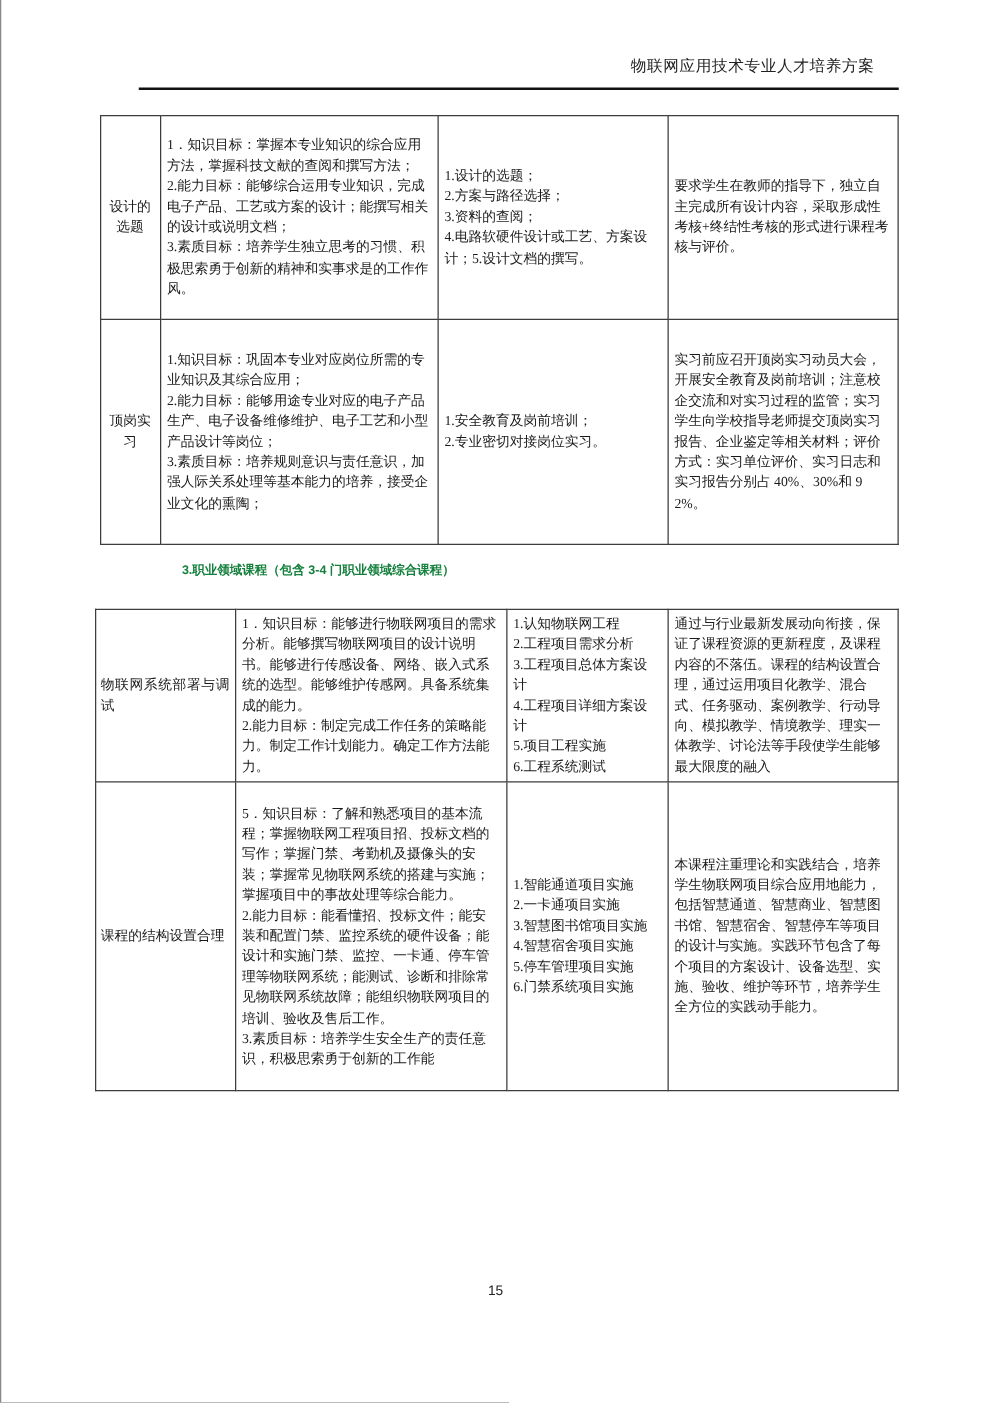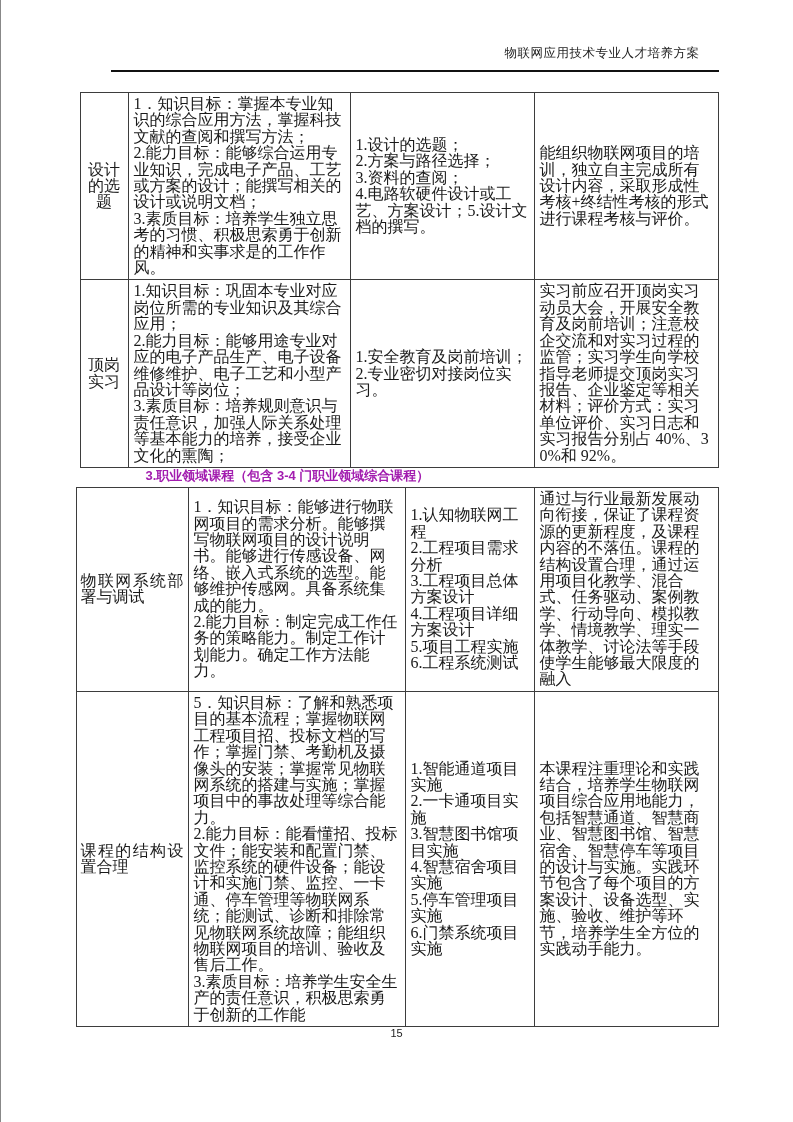--- a/index.html
+++ b/index.html
@@ -30,21 +30,21 @@
     height: 2px;
     background: #111;
   }
   table.doc-table {
     border-collapse: collapse;
     table-layout: fixed;
     position: absolute;
   }
   table.doc-table td, table.doc-table th {
     border: 1px solid #3d3d3d;
-    font-size: 16px;
+    font-size: 11px;
     line-height: 16.4px;
     padding: 3px 5px;
     vertical-align: middle;
     white-space: pre-wrap;
     word-break: break-all;
     overflow: hidden;
   }
   #table-practice { top: 92px; left: 79px; width: 638px; }
   #table-practice col.c1 { width: 48px; }
   #table-practice col.c2 { width: 222px; }
@@ -67,26 +67,26 @@
     padding: 2px 4px;
   }
   th.col-header {
     font-family: "Liberation Sans", "DejaVu Sans", sans-serif;
     font-weight: bold;
     font-size: 12px;
     text-align: center;
   }
   .section-heading {
     position: absolute;
-    top: 467px;
+    top: 449px;
     left: 145px;
     font-family: "Liberation Sans", "DejaVu Sans", sans-serif;
     font-weight: bold;
-    font-size: 13px;
-    color: #a21caf;
+    font-size: 10px;
+    color: #15803d;
   }
   .page-number {
     position: absolute;
     top: 1027px;
     left: 0;
     width: 100%;
     text-align: center;
     font-size: 11px;
     font-family: "Liberation Sans", "DejaVu Sans", sans-serif;
     color: #222;
@@ -110,21 +110,21 @@
     <tbody>
       <tr style="height:163px;">
         <td class="cell-name">设计的选题</td>
         <td class="cell-goals">1．知识目标：掌握本专业知识的综合应用方法，掌握科技文献的查阅和撰写方法；
 2.能力目标：能够综合运用专业知识，完成电子产品、工艺或方案的设计；能撰写相关的设计或说明文档；
 3.素质目标：培养学生独立思考的习惯、积极思索勇于创新的精神和实事求是的工作作风。</td>
         <td class="cell-content">1.设计的选题；
 2.方案与路径选择；
 3.资料的查阅；
 4.电路软硬件设计或工艺、方案设计；5.设计文档的撰写。</td>
-        <td class="cell-req">能组织物联网项目的培训，独立自主完成所有设计内容，采取形成性考核+终结性考核的形式进行课程考核与评价。</td>
+        <td class="cell-req">要求学生在教师的指导下，独立自主完成所有设计内容，采取形成性考核+终结性考核的形式进行课程考核与评价。</td>
       </tr>
       <tr style="height:180px;">
         <td class="cell-name">顶岗实习</td>
         <td class="cell-goals">1.知识目标：巩固本专业对应岗位所需的专业知识及其综合应用；
 2.能力目标：能够用途专业对应的电子产品生产、电子设备维修维护、电子工艺和小型产品设计等岗位；
 3.素质目标：培养规则意识与责任意识，加强人际关系处理等基本能力的培养，接受企业文化的熏陶；</td>
         <td class="cell-content">1.安全教育及岗前培训；
 2.专业密切对接岗位实习。</td>
         <td class="cell-req">实习前应召开顶岗实习动员大会，开展安全教育及岗前培训；注意校企交流和对实习过程的监管；实习学生向学校指导老师提交顶岗实习报告、企业鉴定等相关材料；评价方式：实习单位评价、实习日志和实习报告分别占 40%、30%和 92%。</td>
       </tr>

